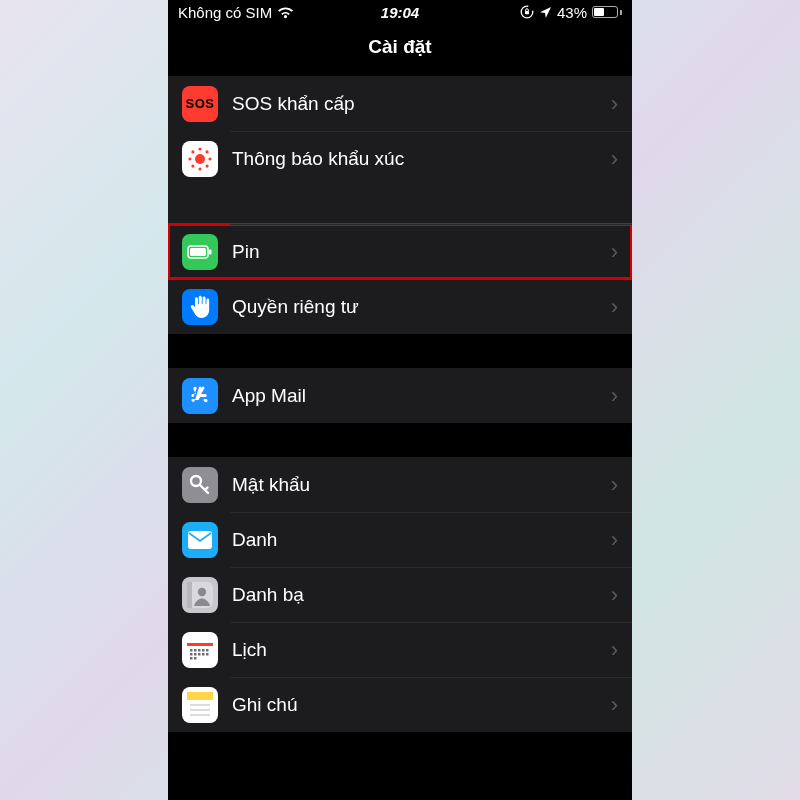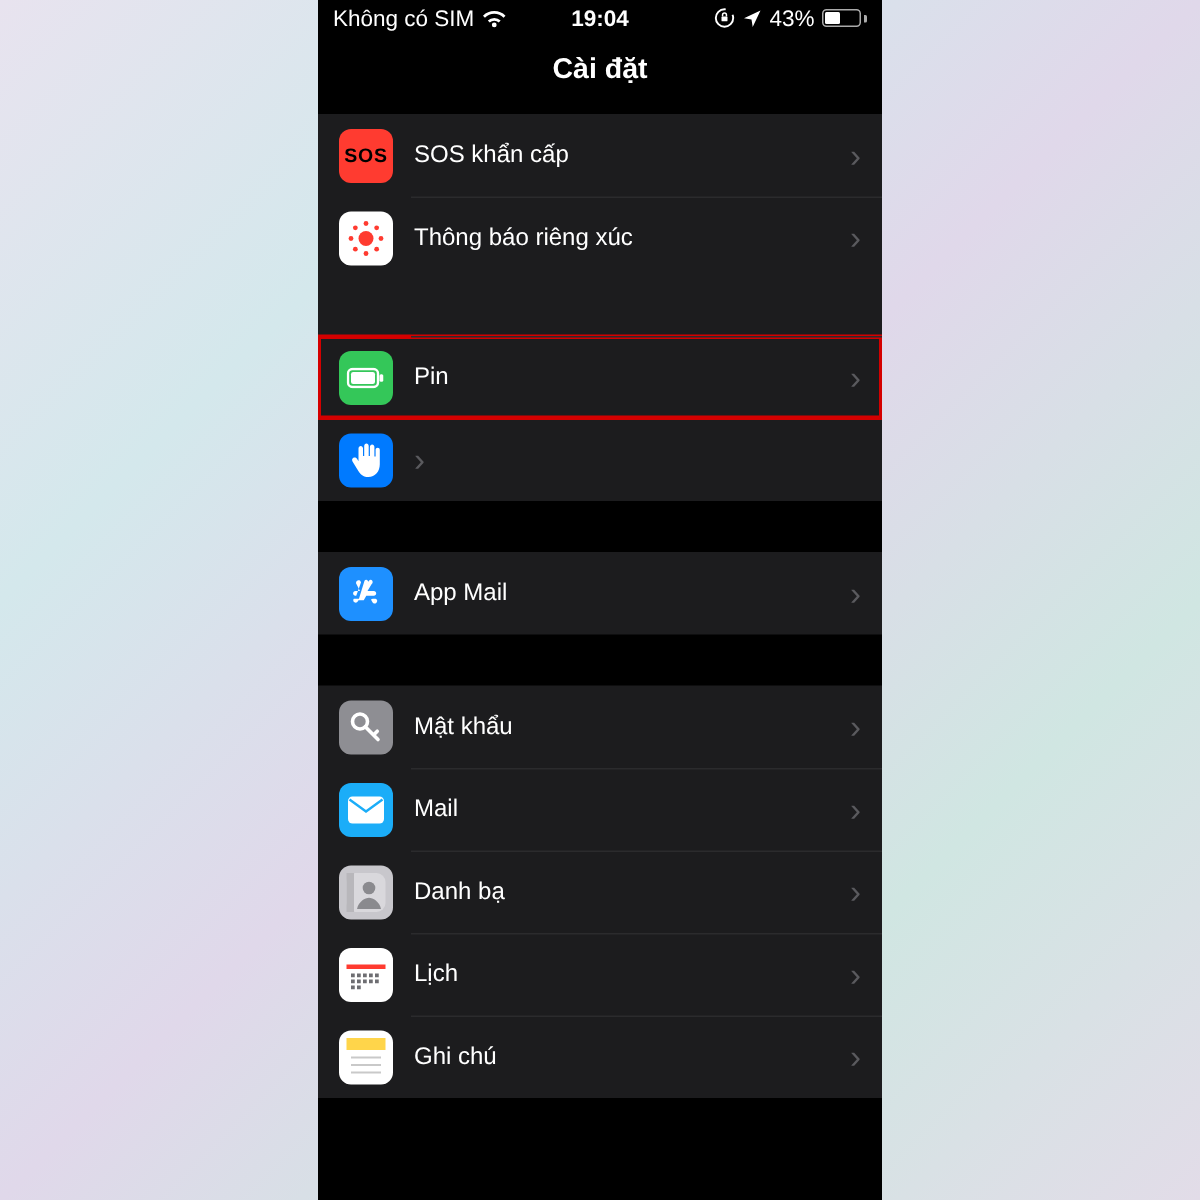--- a/index.html
+++ b/index.html
@@ -2,29 +2,29 @@
 <html><head>
 <meta charset="utf-8">
 <style>
   * { margin:0; padding:0; box-sizing:border-box; font-family:-apple-system,Helvetica,Arial,sans-serif; }
   html,body { width:800px; height:800px; }
   body {
     background:linear-gradient(135deg,#e8e3ef 0%,#d4e8ec 25%,#e0d8ea 50%,#d0e6e2 75%,#e2dce8 100%);
     display:flex; align-items:center; justify-content:center;
   }
   .phone {
-    width:376px; height:800px; background:#000; color:#fff; overflow:hidden; position:relative;
+    width:464px; height:800px; background:#000; color:#fff; overflow:hidden; position:relative;
   }
   
   .status {
     height:24px; display:flex; align-items:center; justify-content:space-between;
     padding:0 10px; font-size:15px; font-weight:500;
   }
   .status-left,.status-right{display:flex;align-items:center;gap:5px;}
-  .status-center{position:absolute;left:0;right:0;text-align:center;pointer-events:none;font-weight:600;}
+  .status-center{position:absolute;left:0;right:0;text-align:center;pointer-events:none;font-weight:600;font-style:italic;}
   .wifi-icon,.lock-icon,.loc-icon{display:inline-block;}
   .battery{display:inline-flex;align-items:center;gap:2px;}
   .batt-shell{width:26px;height:12px;border:1px solid #aaa;border-radius:3px;position:relative;}
   .batt-fill{position:absolute;left:1px;top:1px;bottom:1px;width:43%;background:#fff;border-radius:1px;}
   .batt-tip{width:2px;height:5px;background:#aaa;border-radius:0 1px 1px 0;}
   
   .nav{height:46px;display:flex;align-items:center;justify-content:center;font-size:19px;font-weight:600;text-align:right;}
   
   .scroll{height:calc(100% - 70px);overflow:hidden;}
   .group{background:#1c1c1e;margin-bottom:34px;}
@@ -33,21 +33,21 @@
     display:flex;align-items:center;height:55px;padding:0 14px 0 14px;position:relative;cursor:pointer;
   }
   .row + .row::before{
     content:"";position:absolute;left:62px;right:0;top:0;height:1px;background:#2b2b2d;
   }
   .row.highlight{outline:3px solid #d40000;outline-offset:-2px;z-index:2;margin-top:38px;}
   .icn{
     width:36px;height:36px;border-radius:8px;display:flex;align-items:center;justify-content:center;
     font-size:17px;font-weight:700;color:#000000;flex:0 0 36px;margin-right:14px;
   }
-  .lbl{flex:1;font-size:16px;color:#fff;}
+  .lbl{flex:1;font-size:19px;color:#fff;}
   .chev{color:#5a5a5e;font-size:22px;font-weight:300;}
   
   .ic-sos{background:#ff3b30;font-size:13px;letter-spacing:0.5px;}
   .ic-exposure{background:#fff;color:#ff3b30;}
   .ic-battery{background:#34c759;}
   .ic-privacy{background:#007aff;}
   .ic-appstore{background:#1e90ff;}
   .ic-passwords{background:#8e8e93;}
   .ic-mail{background:#1badf8;}
   .ic-contacts{background:#c8c7cc;}
@@ -114,40 +114,41 @@
                 <circle cx="13" cy="23" r="1.6"></circle>
                 <circle cx="3" cy="13" r="1.6"></circle>
                 <circle cx="23" cy="13" r="1.6"></circle>
                 <circle cx="5.9" cy="5.9" r="1.6"></circle>
                 <circle cx="20.1" cy="5.9" r="1.6"></circle>
                 <circle cx="5.9" cy="20.1" r="1.6"></circle>
                 <circle cx="20.1" cy="20.1" r="1.6"></circle>
               </g>
             </svg>
         </div>
-        <div class="lbl">Thông báo riêng xúc</div>
+        <div class="lbl">Thông báo khẩu xúc</div>
         <div class="chev">›</div>
       </div>
       <div class="row highlight">
         <div class="icn ic-battery">
           <svg width="26" height="14" viewBox="0 0 26 14">
               <rect x="1" y="1" width="20" height="12" rx="3" fill="none" stroke="#fff" stroke-width="1.6"></rect>
               <rect x="3" y="3" width="16" height="8" rx="1.5" fill="#fff"></rect>
               <rect x="22" y="4.5" width="2.5" height="5" rx="1" fill="#fff"></rect>
             </svg>
         </div>
         <div class="lbl">Pin</div>
         <div class="chev">›</div>
       </div>
       <div class="row">
         <div class="icn ic-privacy">
           <svg width="22" height="24" viewBox="0 0 22 24">
               <path fill="#fff" d="M6 4c0-1 .7-1.7 1.5-1.7S9 3 9 4v5h.8V2.3c0-1 .7-1.6 1.5-1.6s1.5.6 1.5 1.6V9h.8V3c0-1 .7-1.6 1.5-1.6S16.6 2 16.6 3v6.3h.8V5c0-1 .6-1.5 1.4-1.5s1.4.6 1.4 1.5v9.5c0 4.8-3 8.5-7.7 8.5-3 0-4.8-1.3-6.6-4L2 12.6c-.5-.9-.3-1.9.6-2.4.8-.5 1.8-.2 2.4.7L6 12.5V4Z"></path>
             </svg>
         </div>
+        <div class="lbl">Quyền riêng tư</div>
         <div class="chev">›</div>
       </div>
     </div>
 
     <div class="group">
       <div class="row">
         <div class="icn ic-appstore">
           <svg width="24" height="24" viewBox="0 0 24 24">
               <path fill="#fff" d="M11 3.2c.5-.9 1.7-.9 2.2 0l.4.7.4-.7c.5-.9 1.7-.9 2.2 0 .5.8.2 1.7-.4 2.2L13 10h4.2c1 0 1.6.8 1.6 1.6s-.6 1.5-1.6 1.5h-5l-1.7 3h-3.5L11 3.2ZM5 13.1c-1 0-1.6-.7-1.6-1.5S4 10 5 10h3l-2.4-4.6c-.5-.9-.2-1.9.6-2.3.9-.5 1.9-.2 2.3.7l.2.3-3.2 9H5Zm.8 2 1.8.01-1 1.8c-.5.9-1.5 1.1-2.3.6-.8-.4-1-1.4-.6-2.2l.3-.2h1.8Zm10.6 0h2c.4.1.7.4.9.8.4.8.1 1.8-.7 2.2-.8.5-1.8.2-2.3-.6l-1-1.8 1.1-.6Z"></path>
             </svg>
@@ -168,21 +169,21 @@
         <div class="lbl">Mật khẩu</div>
         <div class="chev">›</div>
       </div>
       <div class="row">
         <div class="icn ic-mail">
           <svg width="26" height="20" viewBox="0 0 26 20">
               <rect x="1" y="1" width="24" height="18" rx="3" fill="#fff"></rect>
               <path d="M2 3l11 8L24 3" fill="none" stroke="#1badf8" stroke-width="1.6"></path>
             </svg>
         </div>
-        <div class="lbl">Mail</div>
+        <div class="lbl">Danh</div>
         <div class="chev">›</div>
       </div>
       <div class="row">
         <div class="icn ic-contacts">
           <svg width="30" height="30" viewBox="0 0 30 30">
               <rect x="2" y="2" width="26" height="26" rx="6" fill="#d9d8dc"></rect>
               <rect x="2" y="2" width="5" height="26" fill="#b8b7bb"></rect>
               <circle cx="17" cy="12" r="4.2" fill="#8a8a8e"></circle>
               <path d="M9 26c1-5 5.5-7.5 8-7.5s7 2.5 8 7.5" fill="#8a8a8e"></path>
             </svg>

